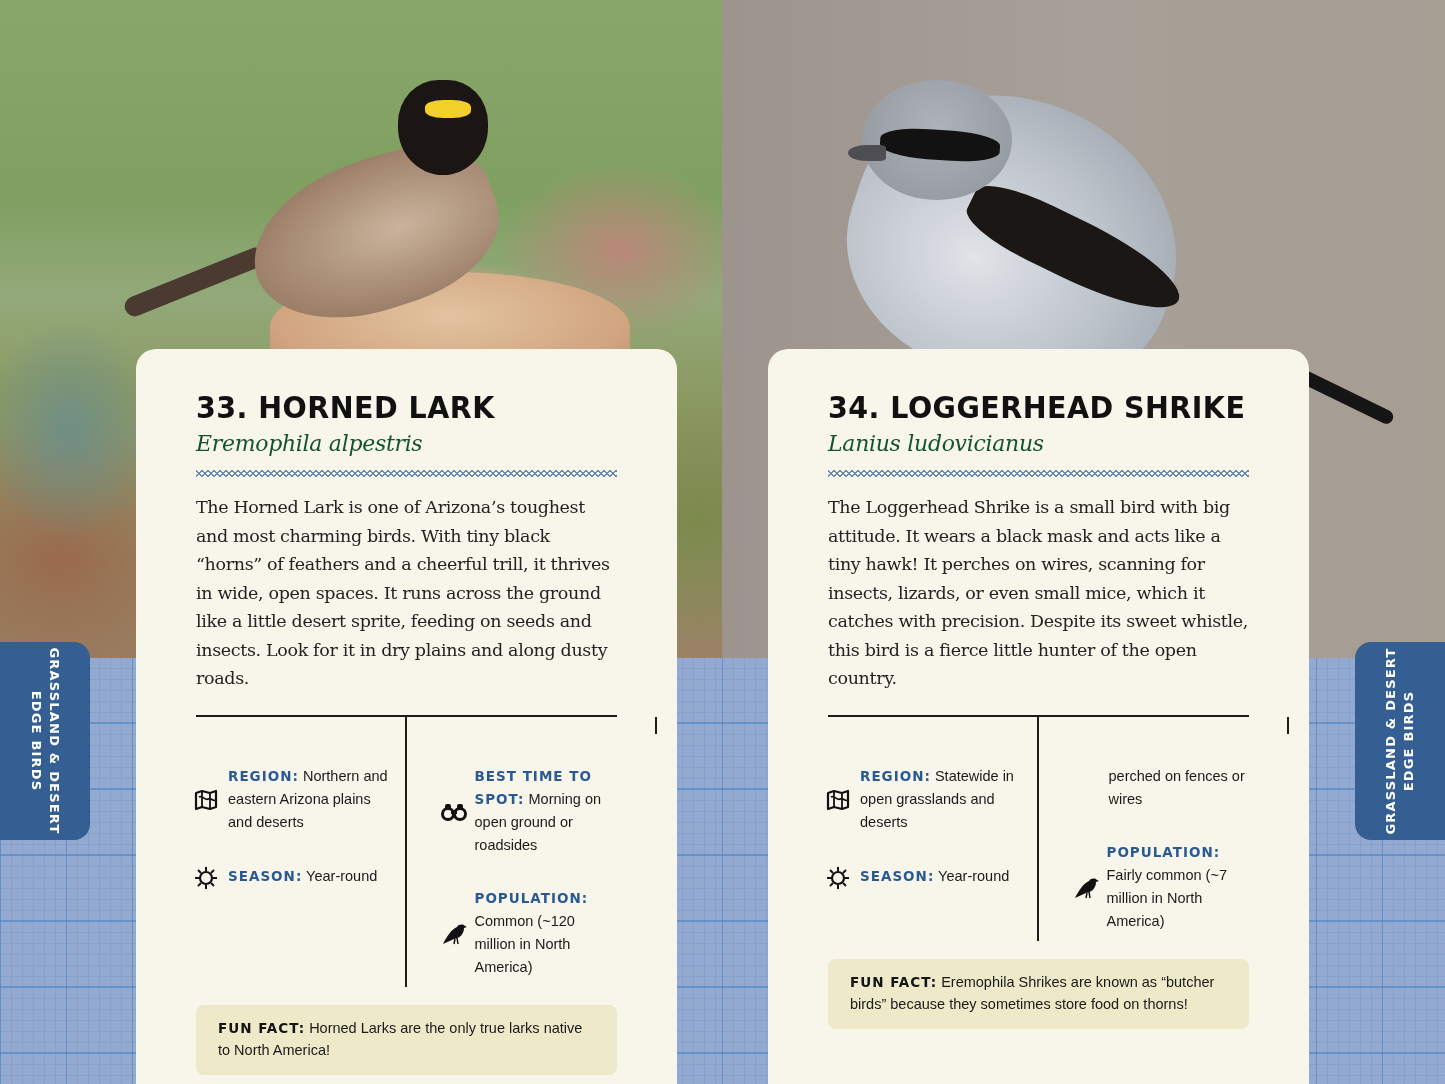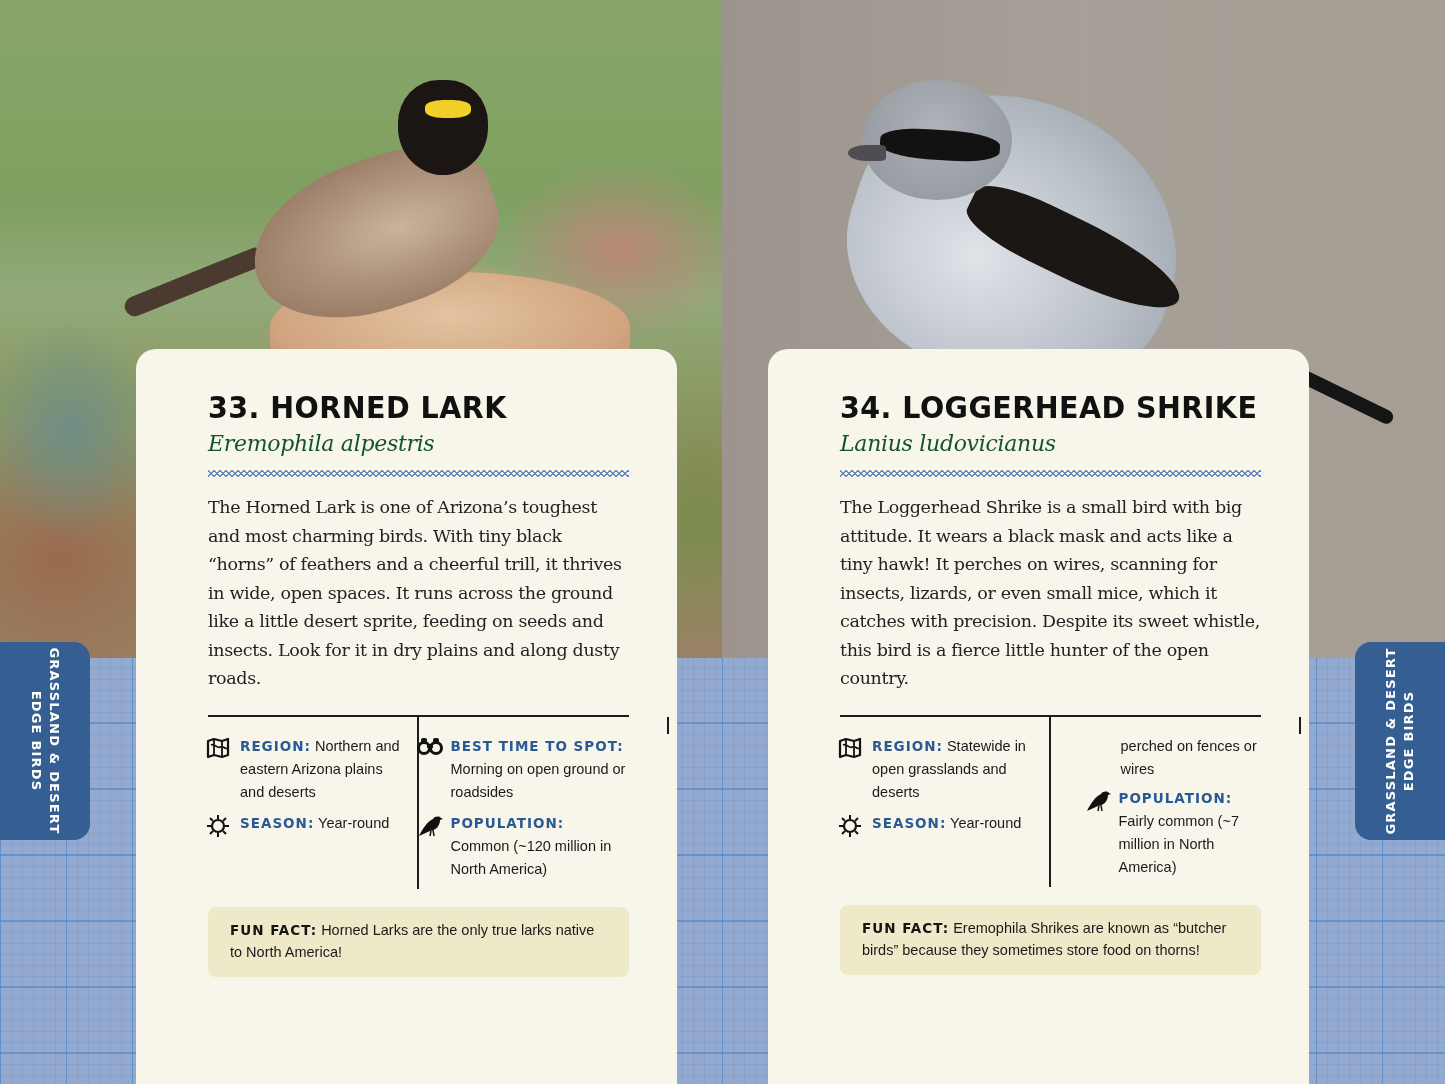--- a/index.html
+++ b/index.html
@@ -102,21 +102,21 @@
   }
   .side-tab-left .side-tab-text { transform: rotate(90deg); }
   .side-tab-right .side-tab-text { transform: rotate(-90deg); }
   
   .card {
     position: absolute; top: 349px; width: 541px; height: 760px;
     background: #f8f6ea; border-radius: 20px;
   }
   .card-left { left: 136px; }
   .card-right { left: 768px; }
-  .card-inner { position: absolute; left: 72px; top: 38px; width: 421px; }
+  .card-inner { position: absolute; left: 60px; top: 38px; width: 421px; }
   .title {
     font-family: "DejaVu Sans", sans-serif; font-weight: bold;
     font-size: 31px; letter-spacing: 0.5px; color: #111; margin: 0;
     line-height: 40px; transform: scaleX(0.92); transform-origin: left;
     white-space: nowrap;
   }
   .sci-name {
     font-family: "DejaVu Serif", serif; font-style: italic;
     font-size: 22px; color: #14532d; margin-top: 2px; line-height: 30px;
     letter-spacing: -0.3px;
@@ -131,25 +131,25 @@
   .desc {
     margin-top: 16px; font-size: 17.5px; line-height: 28.5px; color: #222;
     letter-spacing: -0.35px;
   }
   .facts {
     position: relative; margin-top: 22px; border-top: 2px solid #1c1c1c;
     display: flex;
   }
   .facts-col { width: 50%; padding-top: 18px; box-sizing: border-box; }
   .facts-col-left { border-right: 2px solid #1c1c1c; padding-right: 14px; }
-  .facts-col-right { }
+  .facts-col-right { padding-left: 36px; }
   .fact {
-    display: flex; align-items: flex-start; margin-bottom: 8px;
+    display: flex; align-items: center; margin-bottom: 8px;
     font-family: "Liberation Sans", sans-serif; font-size: 14.5px;
-    line-height: 23px; color: #1a1a1a;
+    line-height: 23px; color: #1a1a1a; margin-top: 30px;
   }
   .fact .icon { width: 26px; flex: 0 0 26px; margin-left: -2px; margin-right: 8px; padding-top: 2px; }
   .fact-label {
     font-family: "DejaVu Sans", sans-serif; font-weight: bold; font-size: 13.5px;
     color: #2a5a94; letter-spacing: 1px;
   }
   .fact-text { flex: 1; }
   .tick {
     position: absolute; right: -40px; top: 0; width: 2px; height: 17px;
     background: #1c1c1c;

